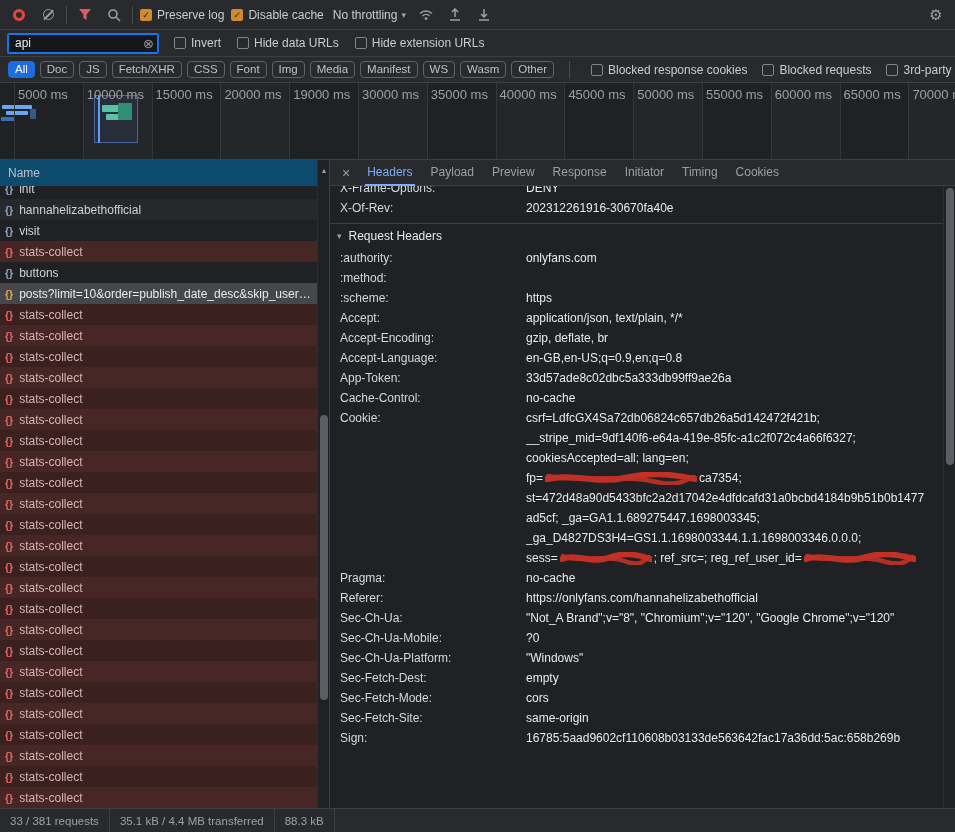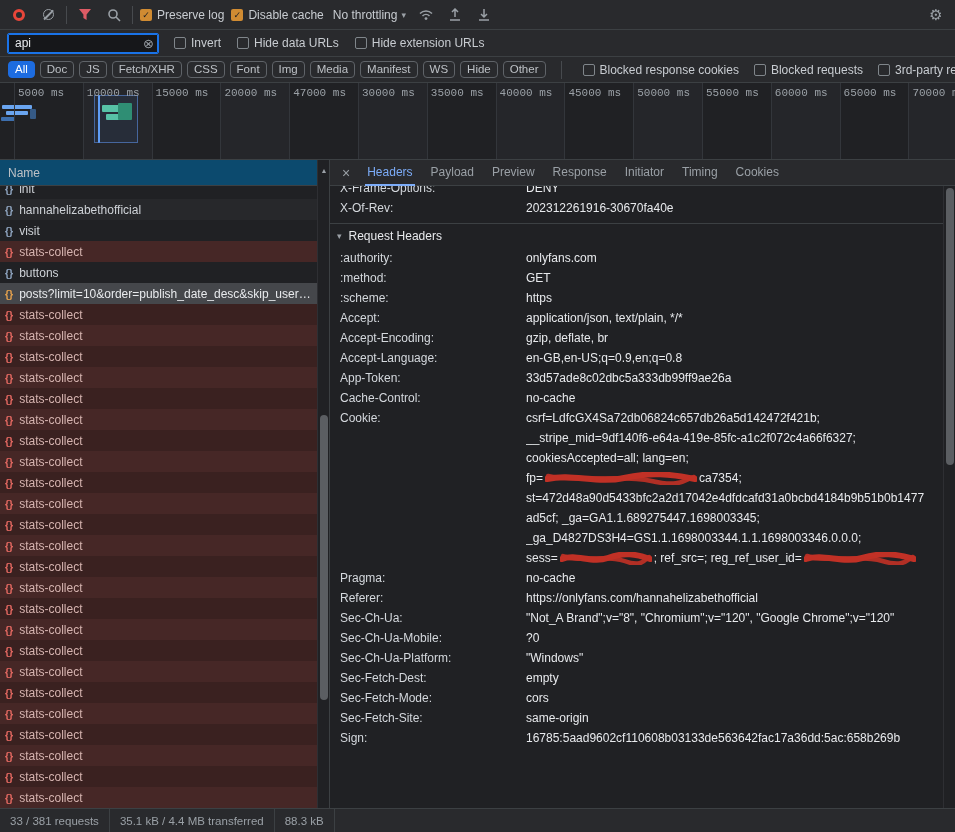--- a/index.html
+++ b/index.html
@@ -37,21 +37,21 @@
   .chip{height:17px;line-height:15px;padding:0 6px;border:1px solid #5f6368;border-radius:4px;
     color:#bdc1c6;cursor:pointer;font-size:11.5px;white-space:nowrap;}
   .chip.active{background:#1d6ce0;border-color:#1d6ce0;color:#ffffff;}
   .typebar .vsep{margin:0 4px;}
   .type-cbs{display:flex;align-items:center;gap:15px;margin-left:6px;}
 
   
   .timeline{position:relative;height:77px;flex:0 0 77px;background:#202124;border-bottom:1px solid #3c4043;overflow:hidden;}
   .tband{position:absolute;top:0;bottom:0;background:#25262a;}
   .tick-line{position:absolute;top:0;bottom:0;width:1px;background:#33363b;}
-  .tick-label{position:absolute;top:4px;font-size:11px;color:#9aa0a6;white-space:nowrap;font-family:Liberation Mono, monospace;}
+  .tick-label{position:absolute;top:4px;font-size:13px;color:#9aa0a6;white-space:nowrap;}
   .tbar{position:absolute;border-radius:1px;}
   .selbox{position:absolute;border:1px solid rgba(96,150,240,.55);background:rgba(66,133,244,.08);}
 
   
   .main{flex:1;display:flex;min-height:0;}
   .left-panel{width:330px;flex:0 0 330px;border-right:1px solid #3c4043;position:relative;
     display:flex;flex-direction:column;background:#202124;min-height:0;}
   .name-header{height:26px;flex:0 0 26px;border-bottom:1px solid #3c4043;display:flex;align-items:center;
     padding:0 8px;color:#bdc1c6;background:#0c4a6e;}
   .req-viewport{flex:1;overflow:hidden;padding-right:12px;}
@@ -183,21 +183,21 @@
         <span class="chip active">All</span>
         <span class="chip">Doc</span>
         <span class="chip">JS</span>
         <span class="chip">Fetch/XHR</span>
         <span class="chip">CSS</span>
         <span class="chip">Font</span>
         <span class="chip">Img</span>
         <span class="chip">Media</span>
         <span class="chip">Manifest</span>
         <span class="chip">WS</span>
-        <span class="chip">Hide</span>
+        <span class="chip">Wasm</span>
         <span class="chip">Other</span>
       </span>
     <span class="vsep"></span>
     <span class="type-cbs" id="type-checkboxes">
         <label class="cb-wrap">
           <span class="cb un"></span>
           <span>Blocked response cookies</span>
         </label>
         <label class="cb-wrap">
           <span class="cb un"></span>
@@ -229,21 +229,21 @@
     <div class="tbar" style="left:118px;top:20px;width:14px;height:17px;background:#2f8e74"></div>
   <div class="tick-line" style="left: 14px;"></div>
       <div class="tick-label" style="left: 18px;">5000 ms</div>
       <div class="tick-line" style="left: 82.8px;"></div>
       <div class="tick-label" style="left: 86.8px;">10000 ms</div>
       <div class="tick-line" style="left: 151.6px;"></div>
       <div class="tick-label" style="left: 155.6px;">15000 ms</div>
       <div class="tick-line" style="left: 220.4px;"></div>
       <div class="tick-label" style="left: 224.4px;">20000 ms</div>
       <div class="tick-line" style="left: 289.2px;"></div>
-      <div class="tick-label" style="left: 293.2px;">47000 ms</div>
+      <div class="tick-label" style="left: 293.2px;">19000 ms</div>
       <div class="tick-line" style="left: 358px;"></div>
       <div class="tick-label" style="left: 362px;">30000 ms</div>
       <div class="tick-line" style="left: 426.8px;"></div>
       <div class="tick-label" style="left: 430.8px;">35000 ms</div>
       <div class="tick-line" style="left: 495.6px;"></div>
       <div class="tick-label" style="left: 499.6px;">40000 ms</div>
       <div class="tick-line" style="left: 564.4px;"></div>
       <div class="tick-label" style="left: 568.4px;">45000 ms</div>
       <div class="tick-line" style="left: 633.2px;"></div>
       <div class="tick-label" style="left: 637.2px;">50000 ms</div>
@@ -421,21 +421,20 @@
           <span class="disclosure">▾</span>
           <span>Request Headers</span>
         </div>
         <div id="headers-list">
             <div class="hrow">
               <span class="hname">:authority:</span>
               <span class="hval">onlyfans.com</span>
             </div>
             <div class="hrow">
               <span class="hname">:method:</span>
-              <span class="hval">GET</span>
             </div>
             <div class="hrow">
               <span class="hname">:scheme:</span>
               <span class="hval">https</span>
             </div>
             <div class="hrow">
               <span class="hname">Accept:</span>
               <span class="hval">application/json, text/plain, */*</span>
             </div>
             <div class="hrow">

